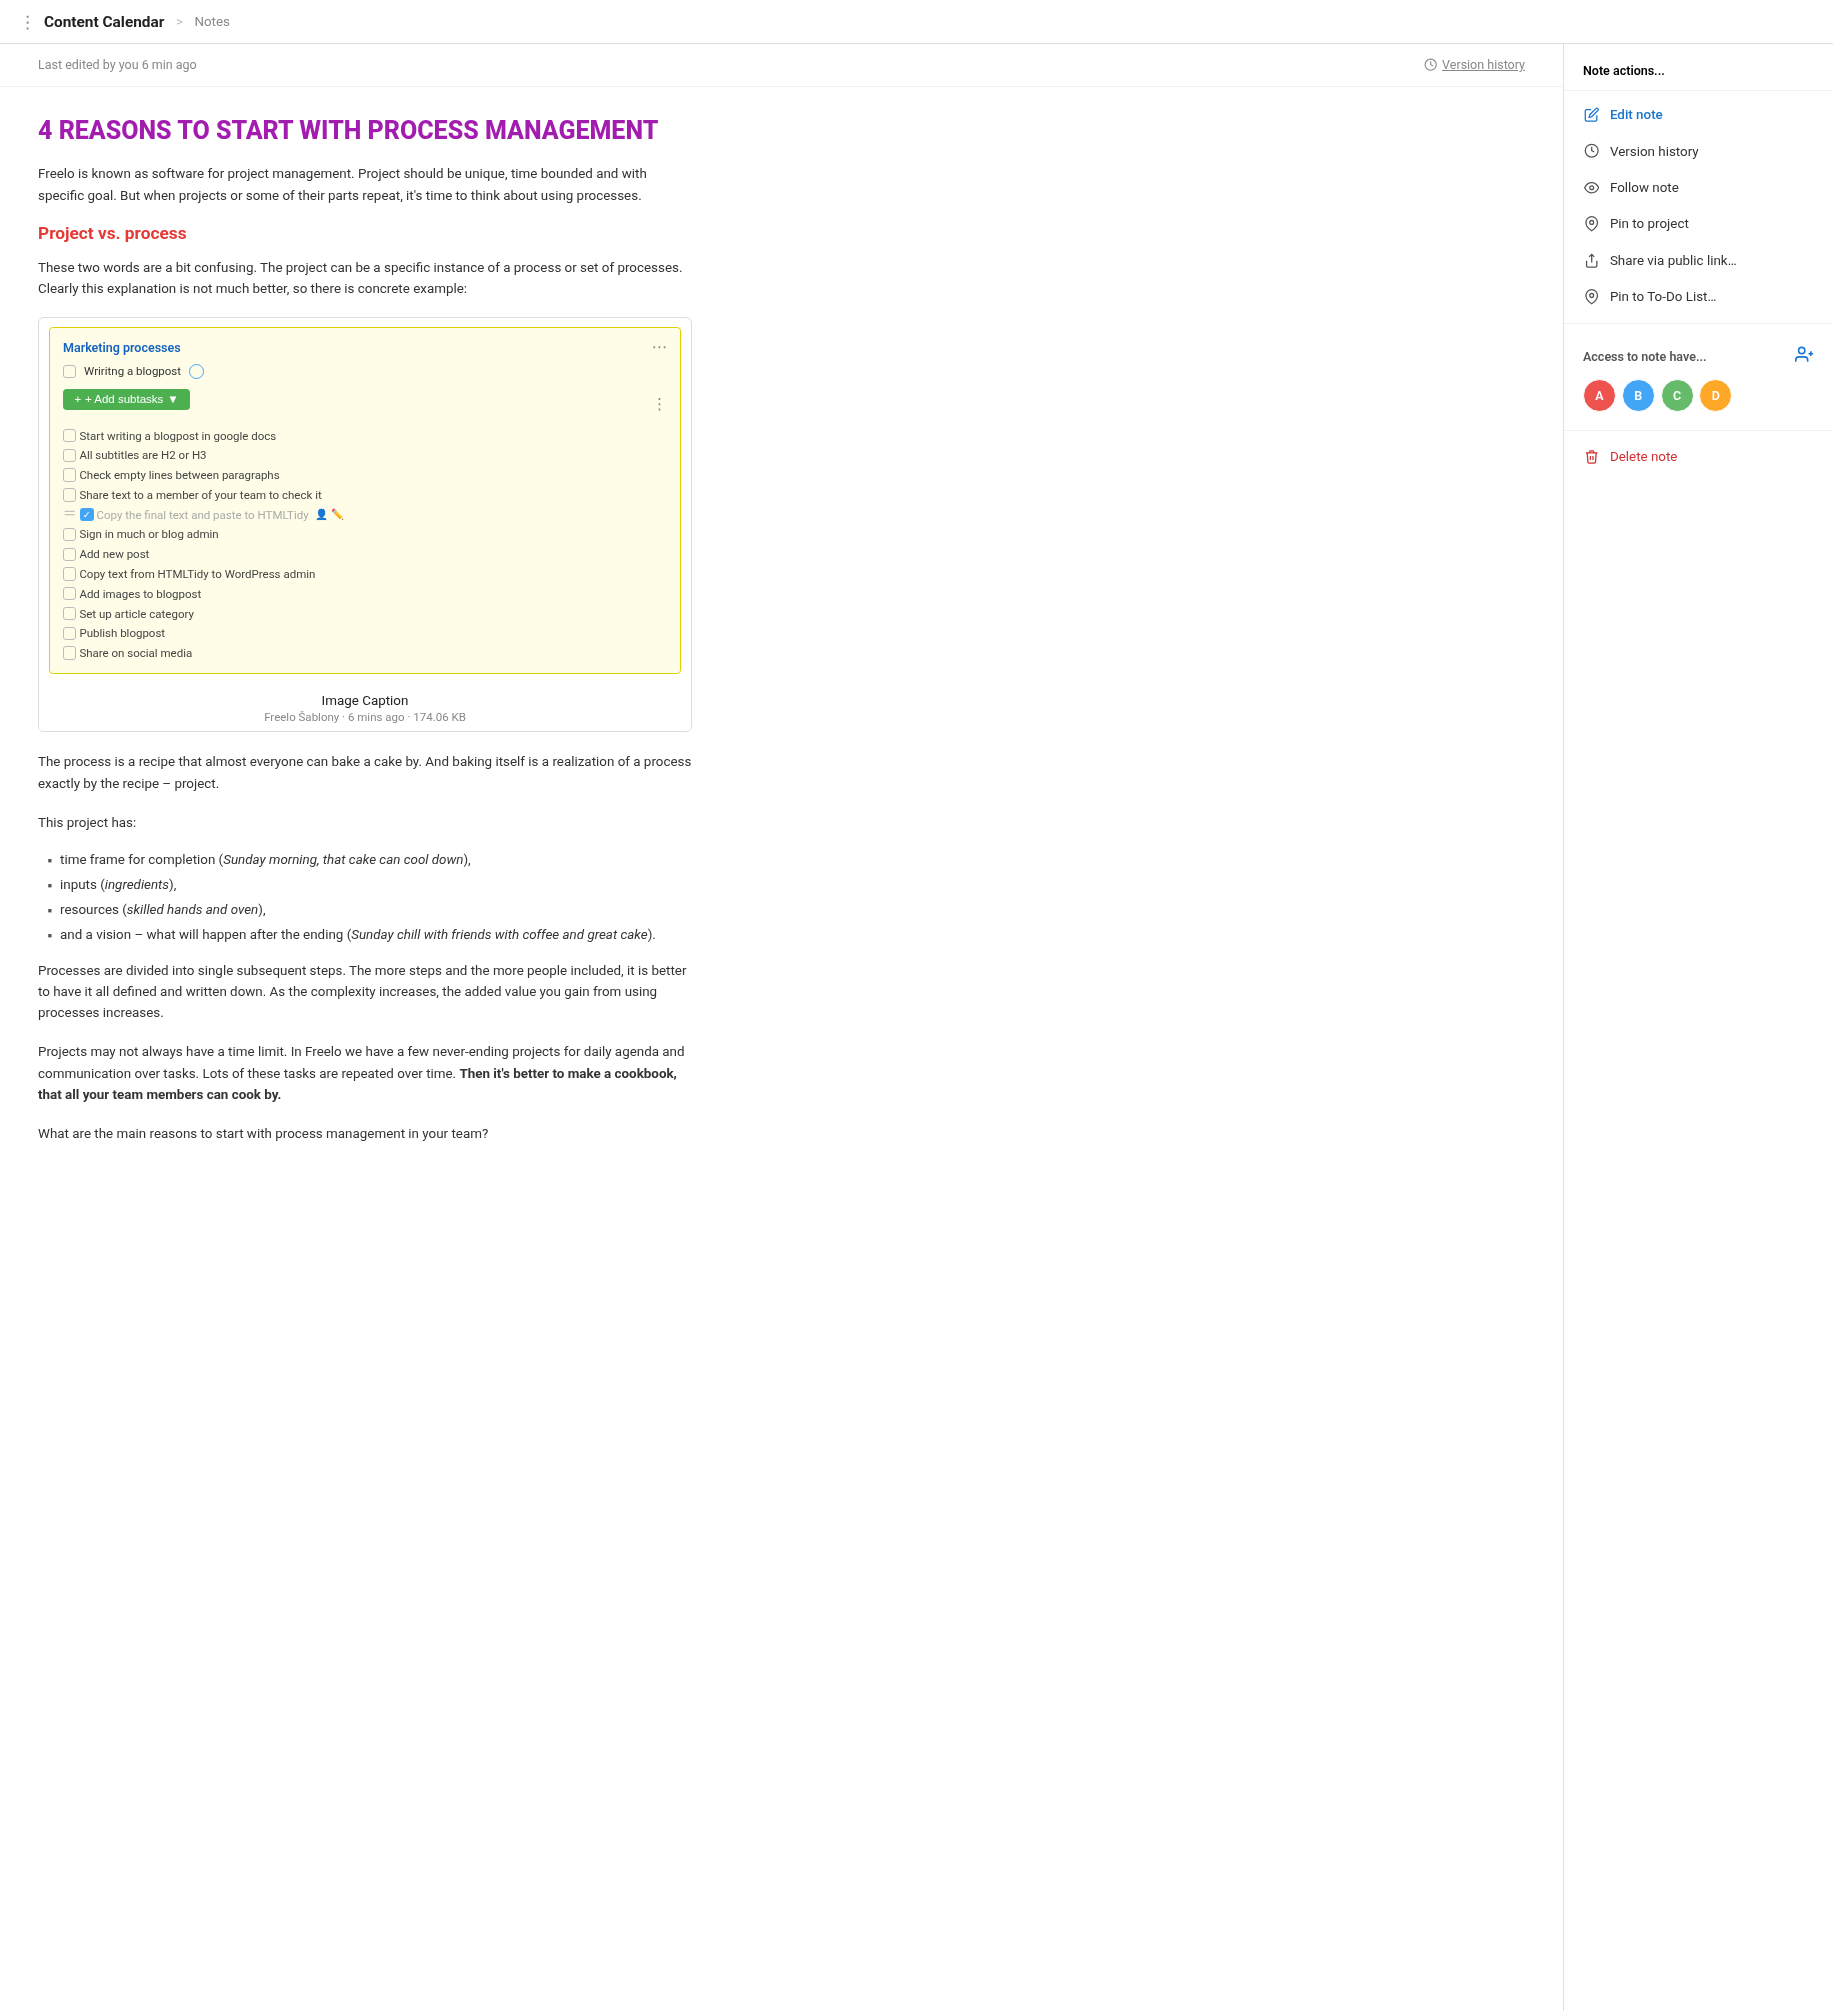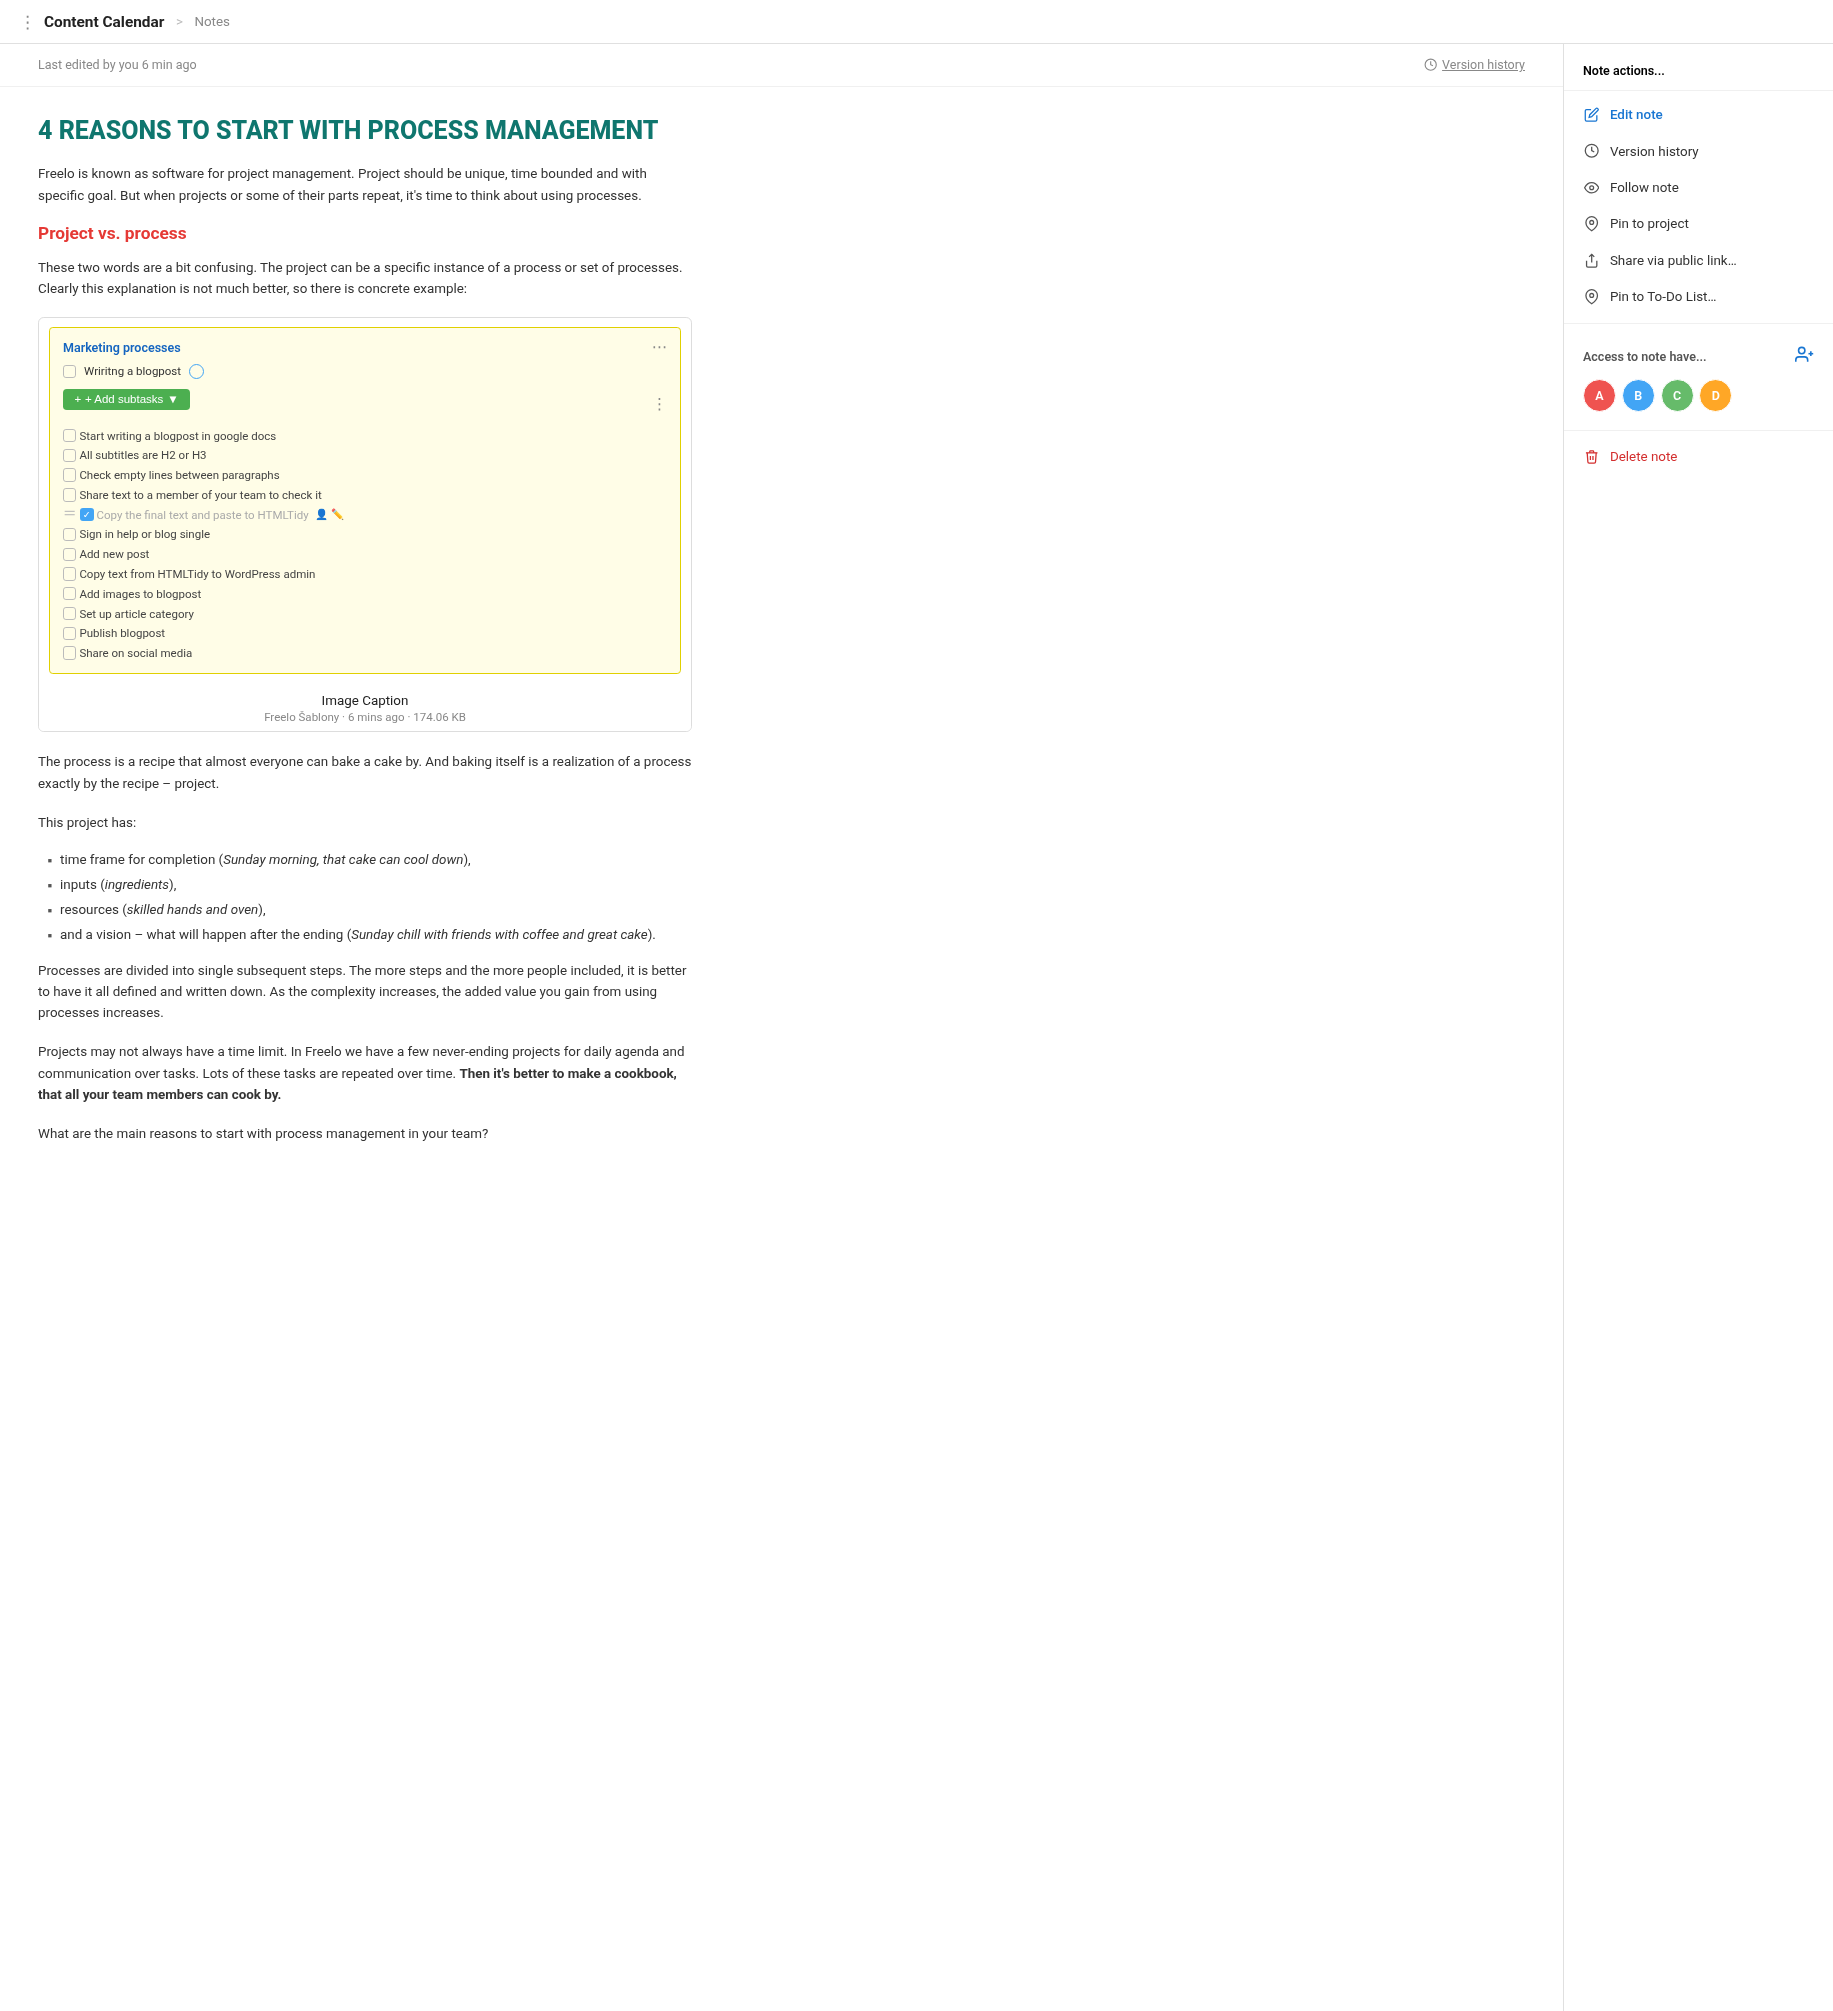--- a/index.html
+++ b/index.html
@@ -67,21 +67,21 @@
       cursor: pointer;
       font-size: 12.5px;
     }
     .note-content {
       padding: 29px 38px 58px 38px;
       max-width: 730px;
     }
     .note-title {
       font-size: 25px;
       font-weight: 800;
-      color: #0f766e;
+      color: #a21caf;
       margin-bottom: 17.3px;
       line-height: 1.2;
     }
     .note-intro {
       font-size: 13.4px;
       color: #333;
       line-height: 1.6;
       margin-bottom: 17.3px;
     }
     .note-subtitle {
@@ -386,21 +386,21 @@
                       <line x1="3" y1="6" x2="21" y2="6"></line>
                       <line x1="3" y1="12" x2="21" y2="12"></line>
                     </svg>
                   <span class="checkbox-checked">✓</span>
                 </span>
                 <span>Copy the final text and paste to HTMLTidy</span>
                 <span style="color:#bbb;font-size:10.6px;margin-left:3.8px;">👤 ✏️</span>
               </div>
               <div class="subtask-row">
                 <span class="checkbox-empty"></span>
-                <span>Sign in help or blog single</span>
+                <span>Sign in much or blog admin</span>
               </div>
               <div class="subtask-row">
                 <span class="checkbox-empty"></span>
                 <span>Add new post</span>
               </div>
               <div class="subtask-row">
                 <span class="checkbox-empty"></span>
                 <span>Copy text from HTMLTidy to WordPress admin</span>
               </div>
               <div class="subtask-row">

